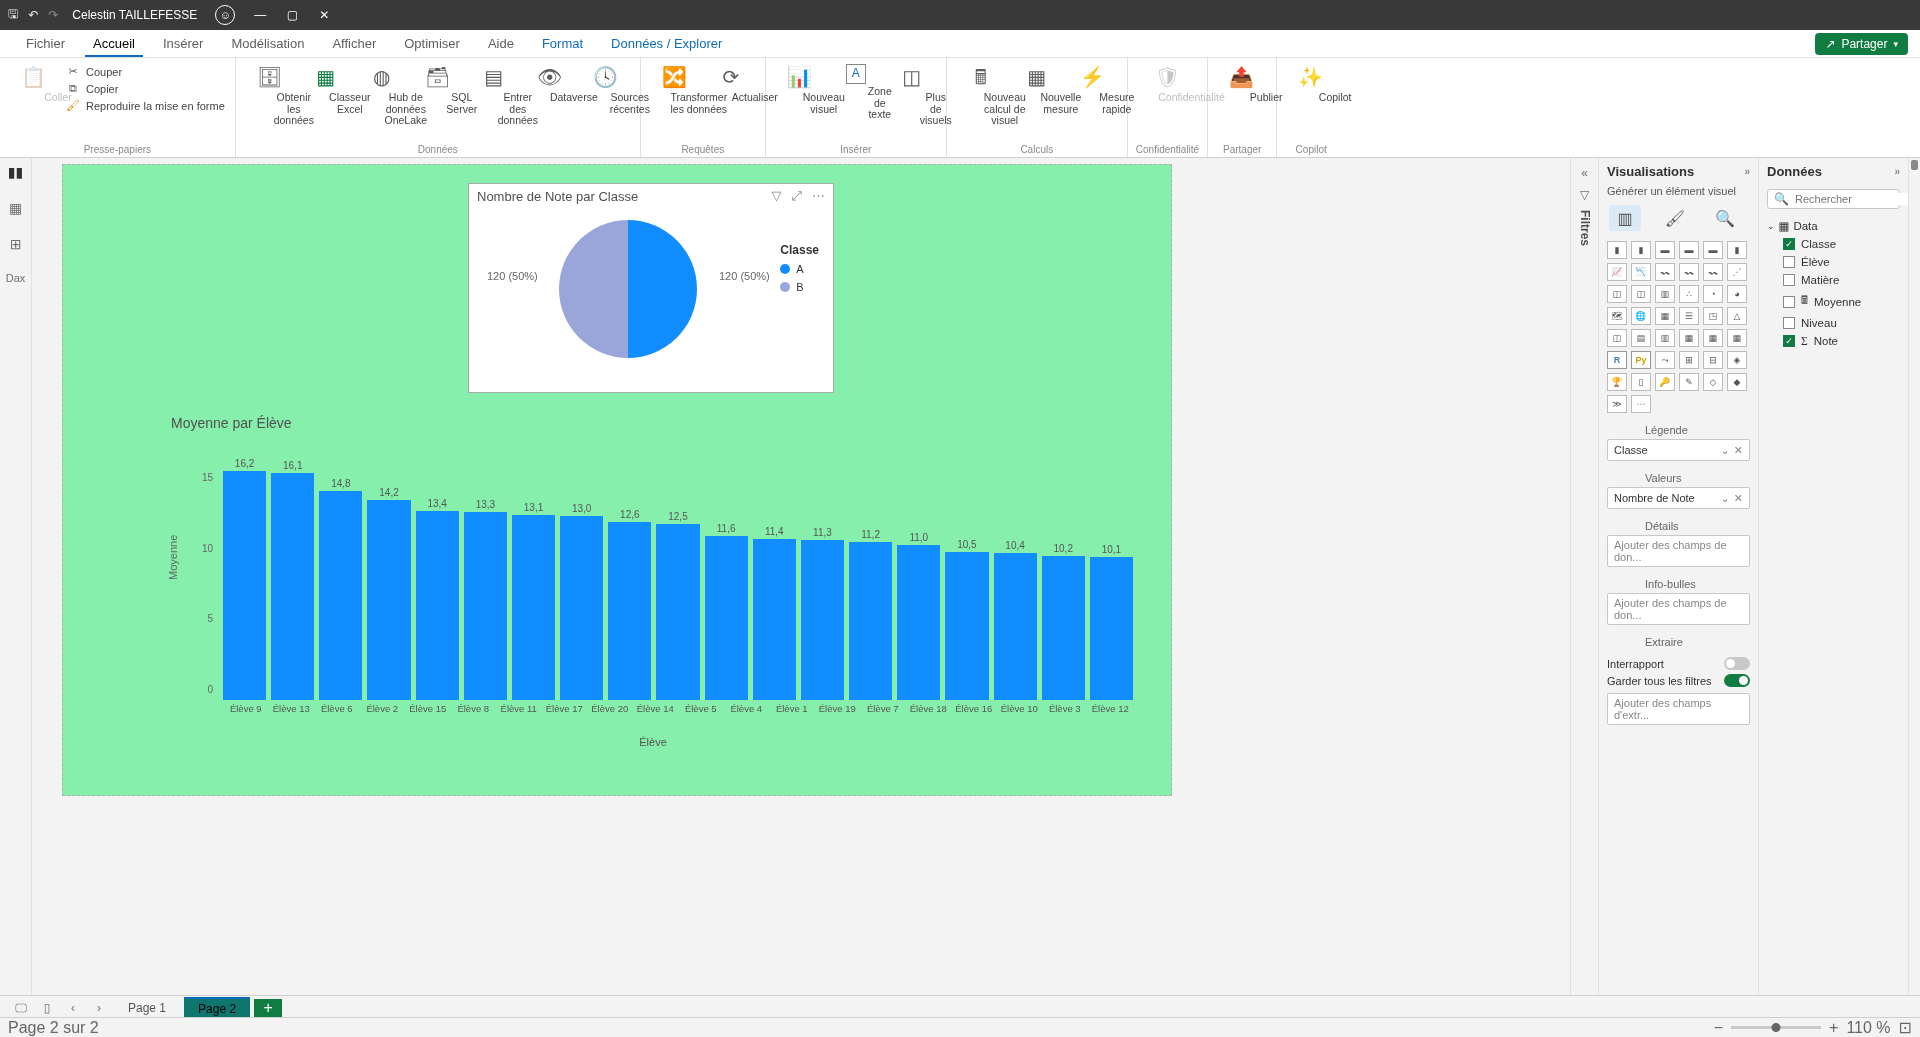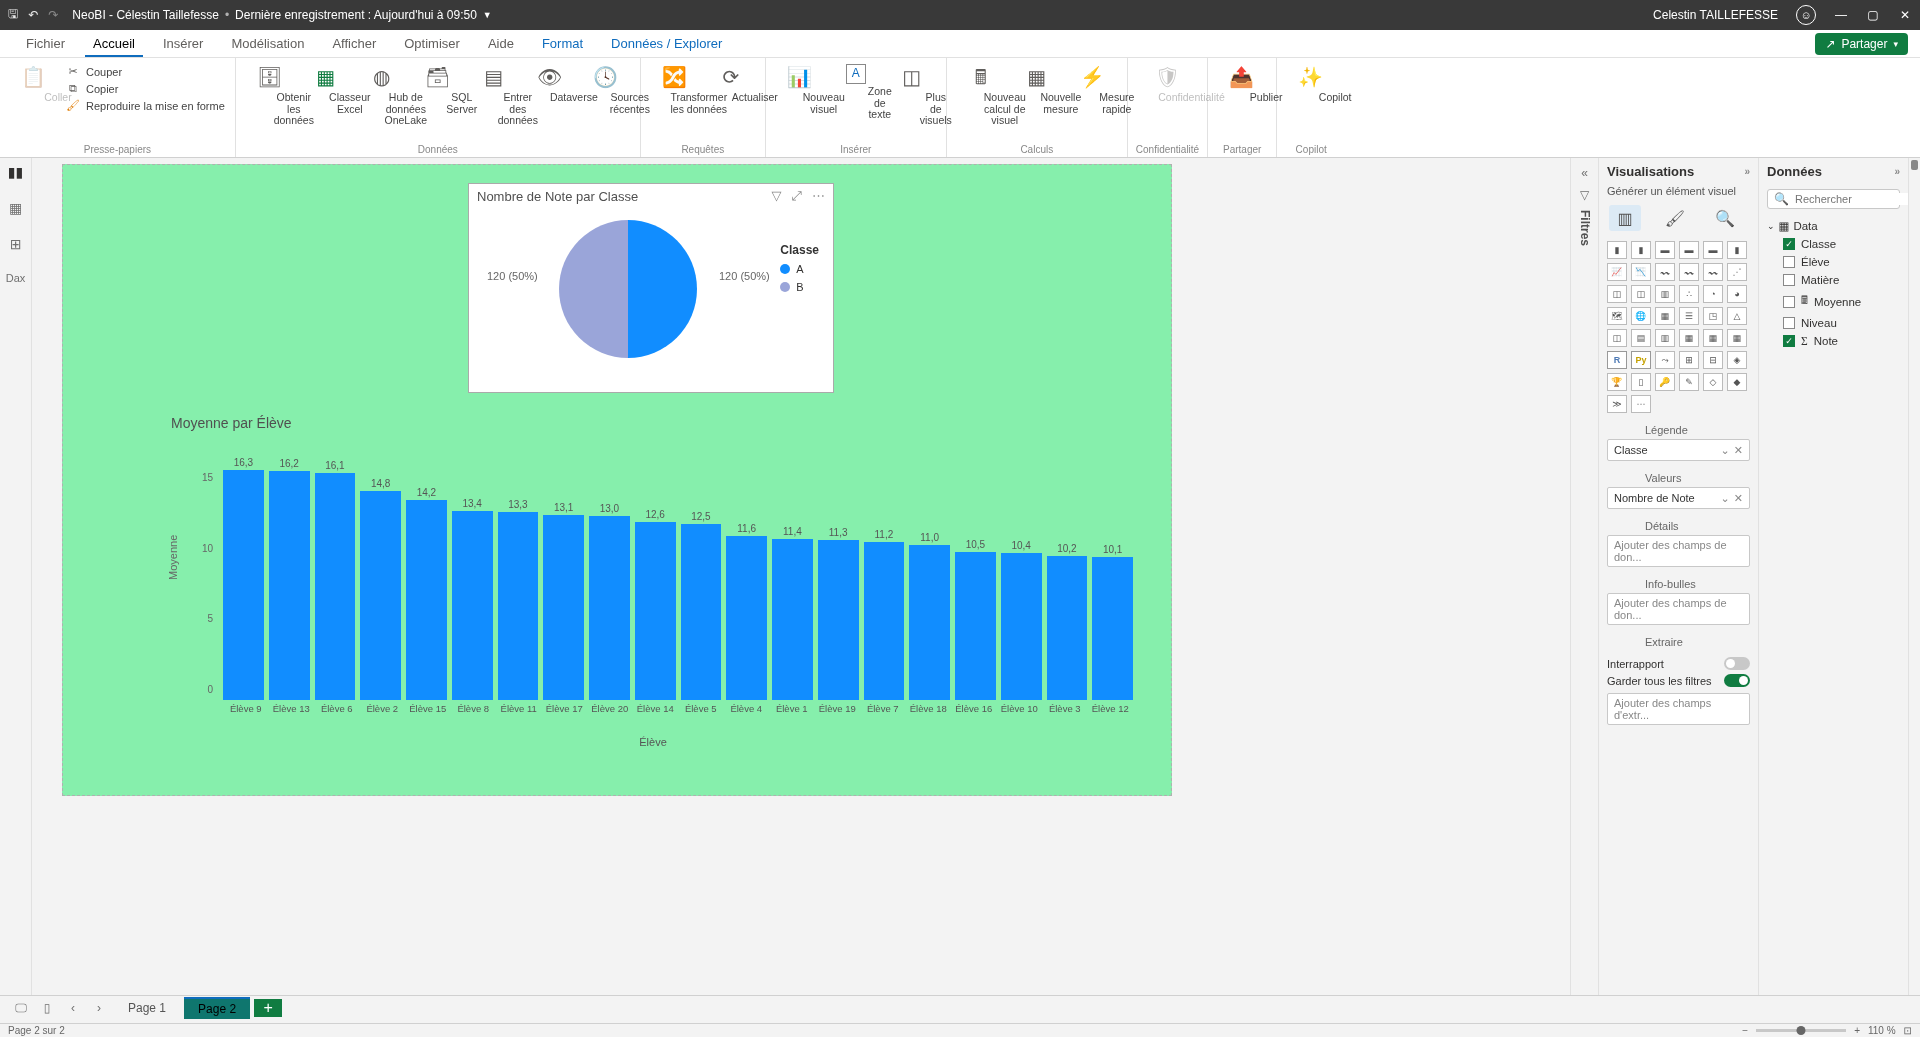--- a/index.html
+++ b/index.html
@@ -110,43 +110,37 @@
 .sigma { font-family:serif; }
 
 
 .pagebar { position:absolute; left:0; right:0; bottom:18px; height:24px; background:#f3f3f3; border-top:1px solid #d0d0d0; display:flex; align-items:center; padding:0 10px; font-size:12px; gap:4px; }
 .pagebar .pbtn { width:22px; height:20px; display:flex; align-items:center; justify-content:center; color:#707070; cursor:pointer; }
 .pagebar .ptab { padding:3px 14px; cursor:pointer; color:#555; border-top:1px solid transparent; }
 .pagebar .ptab.active { background:#0f766e; border-top:2px solid #0f6cbd; color:#000; }
 .pagebar .addp { background:#107c41; color:#fff; width:28px; text-align:center; cursor:pointer; font-size:16px; line-height:18px; }
 
 
-.status { position:absolute; left:0; right:0; bottom:0; height:14px; background:#f3f3f3; border-top:1px solid #d0d0d0; display:flex; align-items:center; font-size:10px; padding:0 8px; color:#666; }
+.status { position:absolute; left:0; right:0; bottom:0; height:20px; background:#f3f3f3; border-top:1px solid #d0d0d0; display:flex; align-items:center; font-size:16px; padding:0 8px; color:#666; }
 .status .zoom { margin-left:auto; display:flex; align-items:center; gap:8px; }
 .ztrack { width:90px; height:3px; background:#c8c8c8; position:relative; }
 .ztrack::after { content:""; position:absolute; left:50%; top:-3px; width:9px; height:9px; border-radius:50%; background:#666; transform:translateX(-50%); }
 
 
 .vscroll-ind { width:12px; background:#f3f3f3; border-left:1px solid #e1e1e1; position:relative; }
 .vscroll-ind .thumb { position:absolute; top:2px; right:2px; width:7px; height:10px; background:#888; border-radius:2px; }
 </style>
 </head>
 <body>
 
 <div class="titlebar">
   <div class="qat">
     <span>🖫</span>
     <span>↶</span>
     <span style="opacity:.4">↷</span>
-  </div>
-  <div class="doctitle">
-    <span>NeoBI - Célestin Taillefesse</span>
-    <span class="sep">•</span>
-    <span>Dernière enregistrement : Aujourd'hui à 09:50</span>
-    <span style="font-size:9px">▼</span>
   </div>
   <div class="right">
     <span>Celestin TAILLEFESSE</span>
     <span class="avatar">☺</span>
     <span class="winbtn">—</span>
     <span class="winbtn">▢</span>
     <span class="winbtn">✕</span>
   </div>
 </div>
 
@@ -341,24 +335,20 @@
       <div class="bartitle">Moyenne par Élève</div>
       <div class="barchart">
         <div class="yaxis-label">Moyenne</div>
         <div class="yticks" id="yticks">
             <div class="ytick" style="bottom: 0px;">0</div>
             <div class="ytick" style="bottom: 70.5882px;">5</div>
             <div class="ytick" style="bottom: 141.176px;">10</div>
             <div class="ytick" style="bottom: 211.765px;">15</div>
           </div>
         <div class="bars" id="bars">
-            <div class="barcol">
-              <div class="dl">16,3</div>
-              <div class="bar" style="height: 230.118px;"></div>
-            </div>
             <div class="barcol">
               <div class="dl">16,2</div>
               <div class="bar" style="height: 228.706px;"></div>
             </div>
             <div class="barcol">
               <div class="dl">16,1</div>
               <div class="bar" style="height: 227.294px;"></div>
             </div>
             <div class="barcol">
               <div class="dl">14,8</div>

